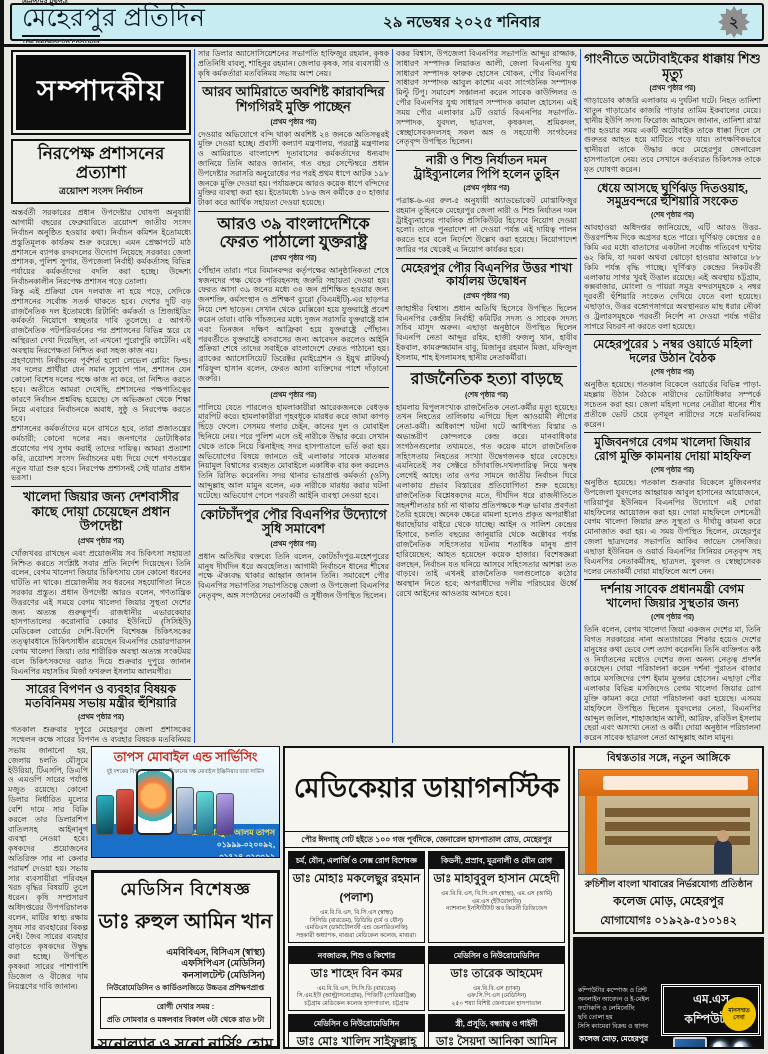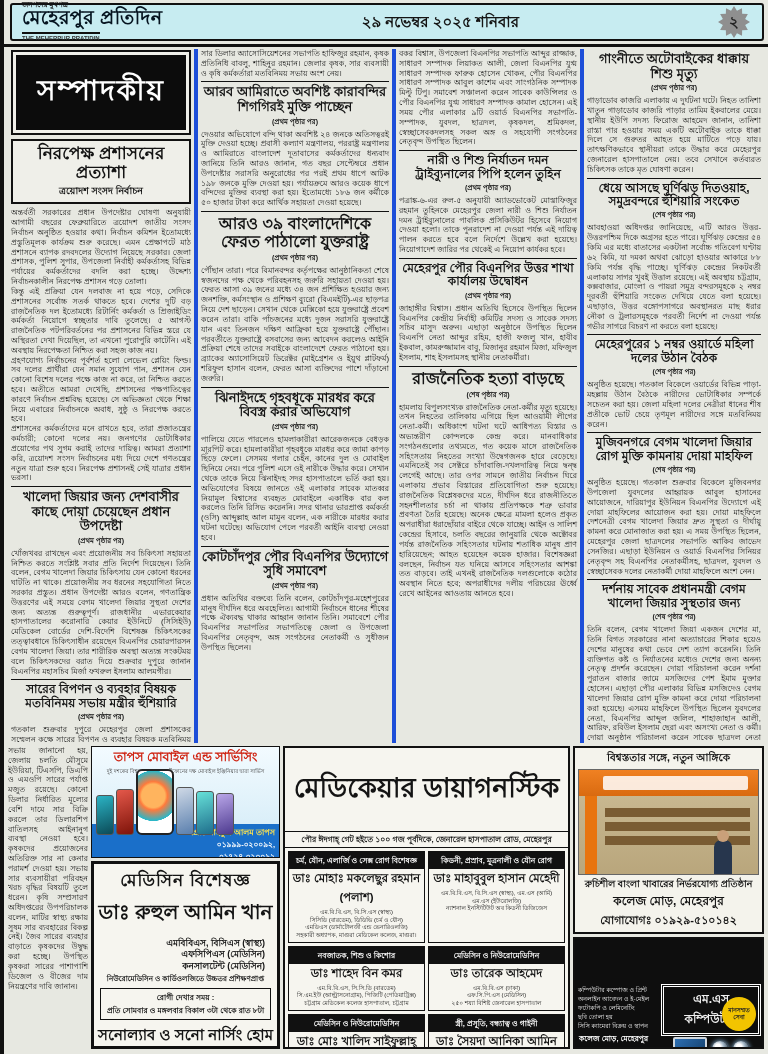--- a/index.html
+++ b/index.html
@@ -4,49 +4,49 @@
 <style>
   html,body{margin:0;padding:0;background:#b9b9b2;}
   .page{position:relative;width:768px;height:1054px;background:#e7e8e1;
         font-family:"Liberation Sans","DejaVu Sans",sans-serif;color:#141414;
         overflow:hidden;border-left:4px solid #111;box-sizing:border-box;}
   
   .masthead{position:absolute;left:6px;top:3px;right:4px;height:38px;background:#c7ecf1;
             border:2px solid #111;border-radius:3px;display:flex;align-items:center;box-sizing:border-box;}
   .mast-left{padding-left:10px;line-height:1;}
   .mast-tagline{font-size:7px;font-weight:bold;}
-  .mast-title{font-size:19px;font-weight:bold;letter-spacing:.5px;color:#05131f;}
+  .mast-title{font-size:25px;font-weight:normal;letter-spacing:.5px;color:#05131f;}
   .mast-en{font-size:6px;font-weight:bold;border-top:2px solid #111;display:inline-block;padding-top:1px;color:#333;}
   .mast-date{flex:1;text-align:center;font-size:15px;font-weight:bold;}
   .page-badge{width:32px;height:32px;margin-right:12px;background:#8f8f8f;position:relative;flex:0 0 32px;
     clip-path:polygon(100% 50%,84.8% 59.3%,93.3% 75%,75.5% 75.5%,75% 93.3%,59.3% 84.8%,50% 100%,40.7% 84.8%,25% 93.3%,24.5% 75.5%,6.7% 75%,15.2% 59.3%,0 50%,15.2% 40.7%,6.7% 25%,24.5% 24.5%,25% 6.7%,40.7% 15.2%,50% 0,59.3% 15.2%,75% 6.7%,75.5% 24.5%,93.3% 25%,84.8% 40.7%);
     display:flex;align-items:center;justify-content:center;font-size:15px;font-weight:bold;color:#222;}
   .top-rule{position:absolute;top:44px;left:0;right:0;height:3px;background:#111;}
   
   .content{position:absolute;top:49px;left:4px;right:4px;height:694px;display:flex;overflow:hidden;}
   .col{overflow:hidden;padding:0 3px;box-sizing:border-box;}
-  .col+.col{border-left:4px solid #1d4ed8;}
+  .col+.col{border-left:1px solid #1d4ed8;}
   .col1{width:186px;}.col2{width:198px;}.col3{width:188px;}.col4{flex:1;}
   .body{font-size:7.8px;line-height:1.26;text-align:justify;white-space:pre-line;}
   .headline{font-weight:bold;text-align:center;font-size:13px;line-height:1.12;margin:2px 0 1px;}
   .h-lg{font-size:16px;}
   .h-sm{font-size:12px;}
   .dateline{text-align:center;font-size:7px;font-weight:bold;margin:0 0 2px;}
   .story{border-top:1.5px solid #111;margin-top:3px;padding-top:1px;}
   .story.norule{border-top:none;margin-top:0;}
   
   .edit-label-wrap{border:2px solid #111;padding:3px;margin:1px 0 4px;background:#f0f0ea;}
   .edit-label{background:#0c0c0c;color:#fff;text-align:center;font-size:28px;font-weight:bold;padding:14px 0;letter-spacing:2px;}
   .edit-head-box{border:2px solid #111;padding:4px 2px 3px;margin:0 0 4px;background:#efefe9;}
   .edit-headline{font-size:17px;font-weight:bold;text-align:center;line-height:1.1;}
   .edit-subhead{font-size:9.5px;font-weight:bold;text-align:center;margin-top:2px;}
   
   .bottom{position:absolute;top:746px;left:4px;right:4px;bottom:5px;display:flex;gap:3px;overflow:hidden;}
   .strip{width:80px;flex:0 0 80px;overflow:hidden;}
-  .ads-left{width:189px;flex:0 0 189px;display:flex;flex-direction:column;gap:3px;justify-content:center;}
+  .ads-left{width:189px;flex:0 0 189px;display:flex;flex-direction:column;gap:12px;justify-content:center;}
   .ads-right{width:191px;flex:0 0 191px;display:flex;flex-direction:column;gap:3px;}
   
   .ad-mobile{height:112px;border:1px solid #111;background:linear-gradient(#f3fbff,#cfe9f6);position:relative;overflow:hidden;box-sizing:border-box;}
   .am-title{color:#cf2413;font-weight:bold;font-size:12.5px;text-align:center;margin-top:1px;}
   .am-sub{font-size:5.3px;text-align:center;color:#333;}
   .am-phones{position:absolute;left:4px;top:22px;display:flex;align-items:flex-end;gap:2px;z-index:2;}
   .phone{width:16px;height:38px;border-radius:3px;border:1px solid #555;}
   .p1{background:linear-gradient(160deg,#2bb3c4,#0b4a57);}
   .p2{background:linear-gradient(160deg,#e4584a,#7e1309);height:44px;}
   .p-big{width:34px;height:62px;border-radius:6px;border:2px solid #222;background:radial-gradient(circle at 45% 40%,#ffb45e 0 28%,#ff7a3c 34%,#28b7c9 60%,#ffffff 61%);}
@@ -158,21 +158,20 @@
         <div class="body">দেওয়ার অভিযোগে বন্দি থাকা অবশিষ্ট ২৪ জনকে অতিসত্বরই মুক্তি দেওয়া হচ্ছে। প্রবাসী কল্যাণ মন্ত্রণালয়, পররাষ্ট্র মন্ত্রণালয় ও আমিরাতে বাংলাদেশ দূতাবাসের কর্মকর্তাদের ধন্যবাদ জানিয়ে তিনি আরও জানান, গত বছর সেপ্টেম্বরে প্রধান উপদেষ্টার সরাসরি অনুরোধের পর পরই প্রথম ধাপে আটক ১৯৮ জনকে মুক্তি দেওয়া হয়। পর্যায়ক্রমে আরও কয়েক ধাপে বন্দিদের মুক্তির ব্যবস্থা করা হয়। ইতোমধ্যে ১৮৬ জন কর্মীকে ৫০ হাজার টাকা করে আর্থিক সহায়তা দেওয়া হয়েছে।</div>
       </div>
 
       <div class="story">
         <div class="headline h-lg">আরও ৩৯ বাংলাদেশিকে ফেরত পাঠালো যুক্তরাষ্ট্র</div>
         <div class="dateline">(প্রথম পৃষ্ঠার পর)</div>
         <div class="body">পৌঁছান তারা। পরে বিমানবন্দর কর্তৃপক্ষের আনুষ্ঠানিকতা শেষে স্বজনদের পক্ষ থেকে পরিবহনসহ জরুরি সহায়তা দেওয়া হয়। ফেরত আসা ৩৯ জনের মধ্যে ৩৪ জন প্রশিক্ষিত হওয়ার জন্য জনশক্তি, কর্মসংস্থান ও প্রশিক্ষণ ব্যুরো (বিএমইটি)-এর ছাড়পত্র নিয়ে দেশ ছাড়েন। সেখান থেকে মেক্সিকো হয়ে যুক্তরাষ্ট্রে প্রবেশ করেন তারা। বাকি পাঁচজনের মধ্যে দুজন সরাসরি যুক্তরাষ্ট্রে যান এবং তিনজন দক্ষিণ আফ্রিকা হয়ে যুক্তরাষ্ট্রে পৌঁছান। পরবর্তীতে যুক্তরাষ্ট্রে বসবাসের জন্য আবেদন করলেও আইনি প্রক্রিয়া শেষে তাদের সবাইকে বাংলাদেশে ফেরত পাঠানো হয়। ব্র্যাকের অ্যাসোসিয়েট ডিরেক্টর (মাইগ্রেশন ও ইয়ুথ প্লাটফর্ম) শরিফুল হাসান বলেন, ফেরত আসা ব্যক্তিদের পাশে দাঁড়ানো জরুরি।</div>
       </div>
 
       <div class="story">
-        <div class="headline">ঝিনাইদহে গৃহবধূকে মারধর করে বিবস্ত্র করার অভিযোগ</div>
         <div class="dateline">(প্রথম পৃষ্ঠার পর)</div>
         <div class="body">পালিয়ে যেতে পারলেও হামলাকারীরা আরেকজনকে বেধড়ক মারপিট করে। হামলাকারীরা গৃহবধূকে মারধর করে জামা কাপড় ছিঁড়ে ফেলে। সেসময় গলার চেইন, কানের দুল ও মোবাইল ছিনিয়ে নেয়। পরে পুলিশ এসে ওই নারীকে উদ্ধার করে। সেখান থেকে তাকে নিয়ে ঝিনাইদহ সদর হাসপাতালে ভর্তি করা হয়। অভিযোগের বিষয়ে জানতে ওই এলাকার সাবেক মাতব্বর নিয়ামুল বিশ্বাসের ব্যবহৃত মোবাইলে একাধিক বার কল করলেও তিনি রিসিভ করেননি। সদর থানার ভারপ্রাপ্ত কর্মকর্তা (ওসি) আব্দুল্লাহ আল মামুন বলেন, এক নারীকে মারধর করার ঘটনা ঘটেছে। অভিযোগ পেলে পরবর্তী আইনি ব্যবস্থা নেওয়া হবে।</div>
       </div>
 
       <div class="story">
         <div class="headline">কোটচাঁদপুর পৌর বিএনপির উদ্যোগে সুধি সমাবেশ</div>
         <div class="dateline">(প্রথম পৃষ্ঠার পর)</div>
         <div class="body">প্রধান অতিথির বক্তব্যে তিনি বলেন, কোটচাঁদপুর-মহেশপুরের মানুষ দীর্ঘদিন ধরে অবহেলিত। আগামী নির্বাচনে ধানের শীষের পক্ষে ঐক্যবদ্ধ থাকার আহ্বান জানান তিনি। সমাবেশে পৌর বিএনপির সভাপতির সভাপতিত্বে জেলা ও উপজেলা বিএনপির নেতৃবৃন্দ, অঙ্গ সংগঠনের নেতাকর্মী ও সুধীজন উপস্থিত ছিলেন।</div>
       </div>
     </div>

